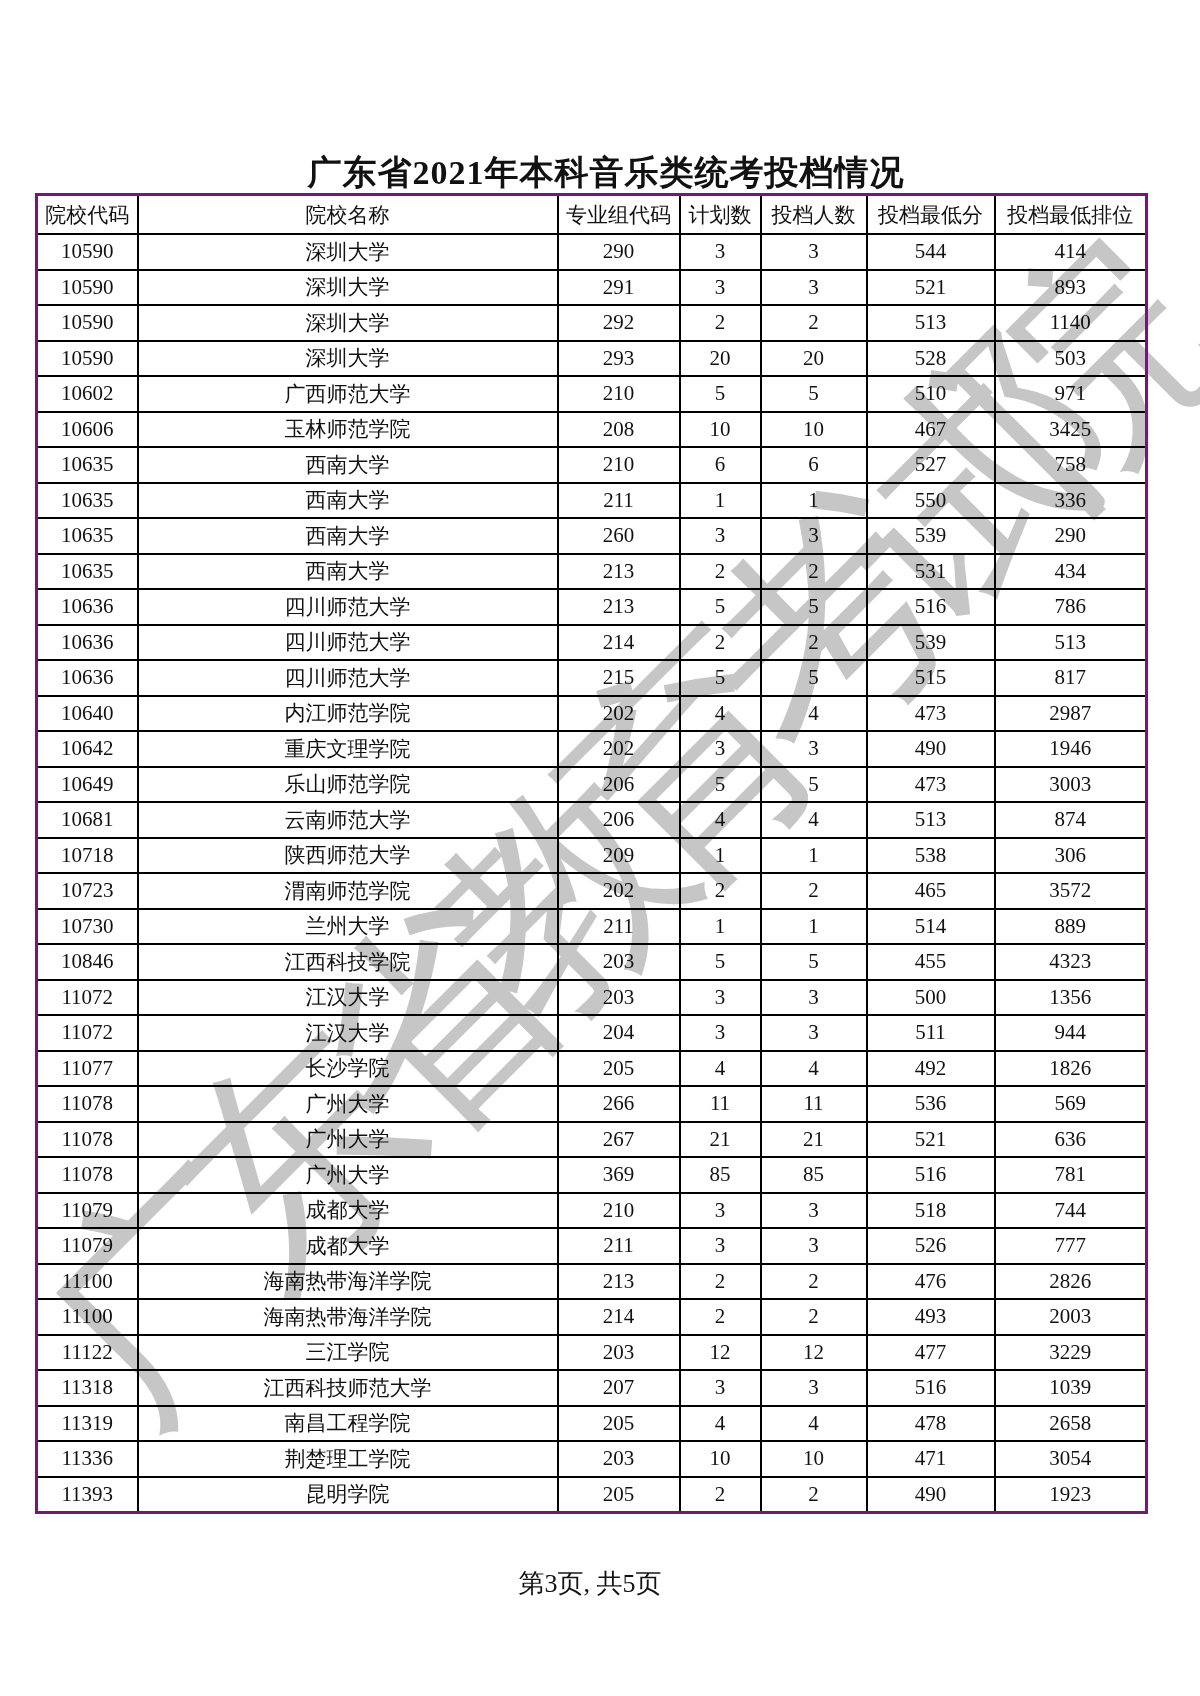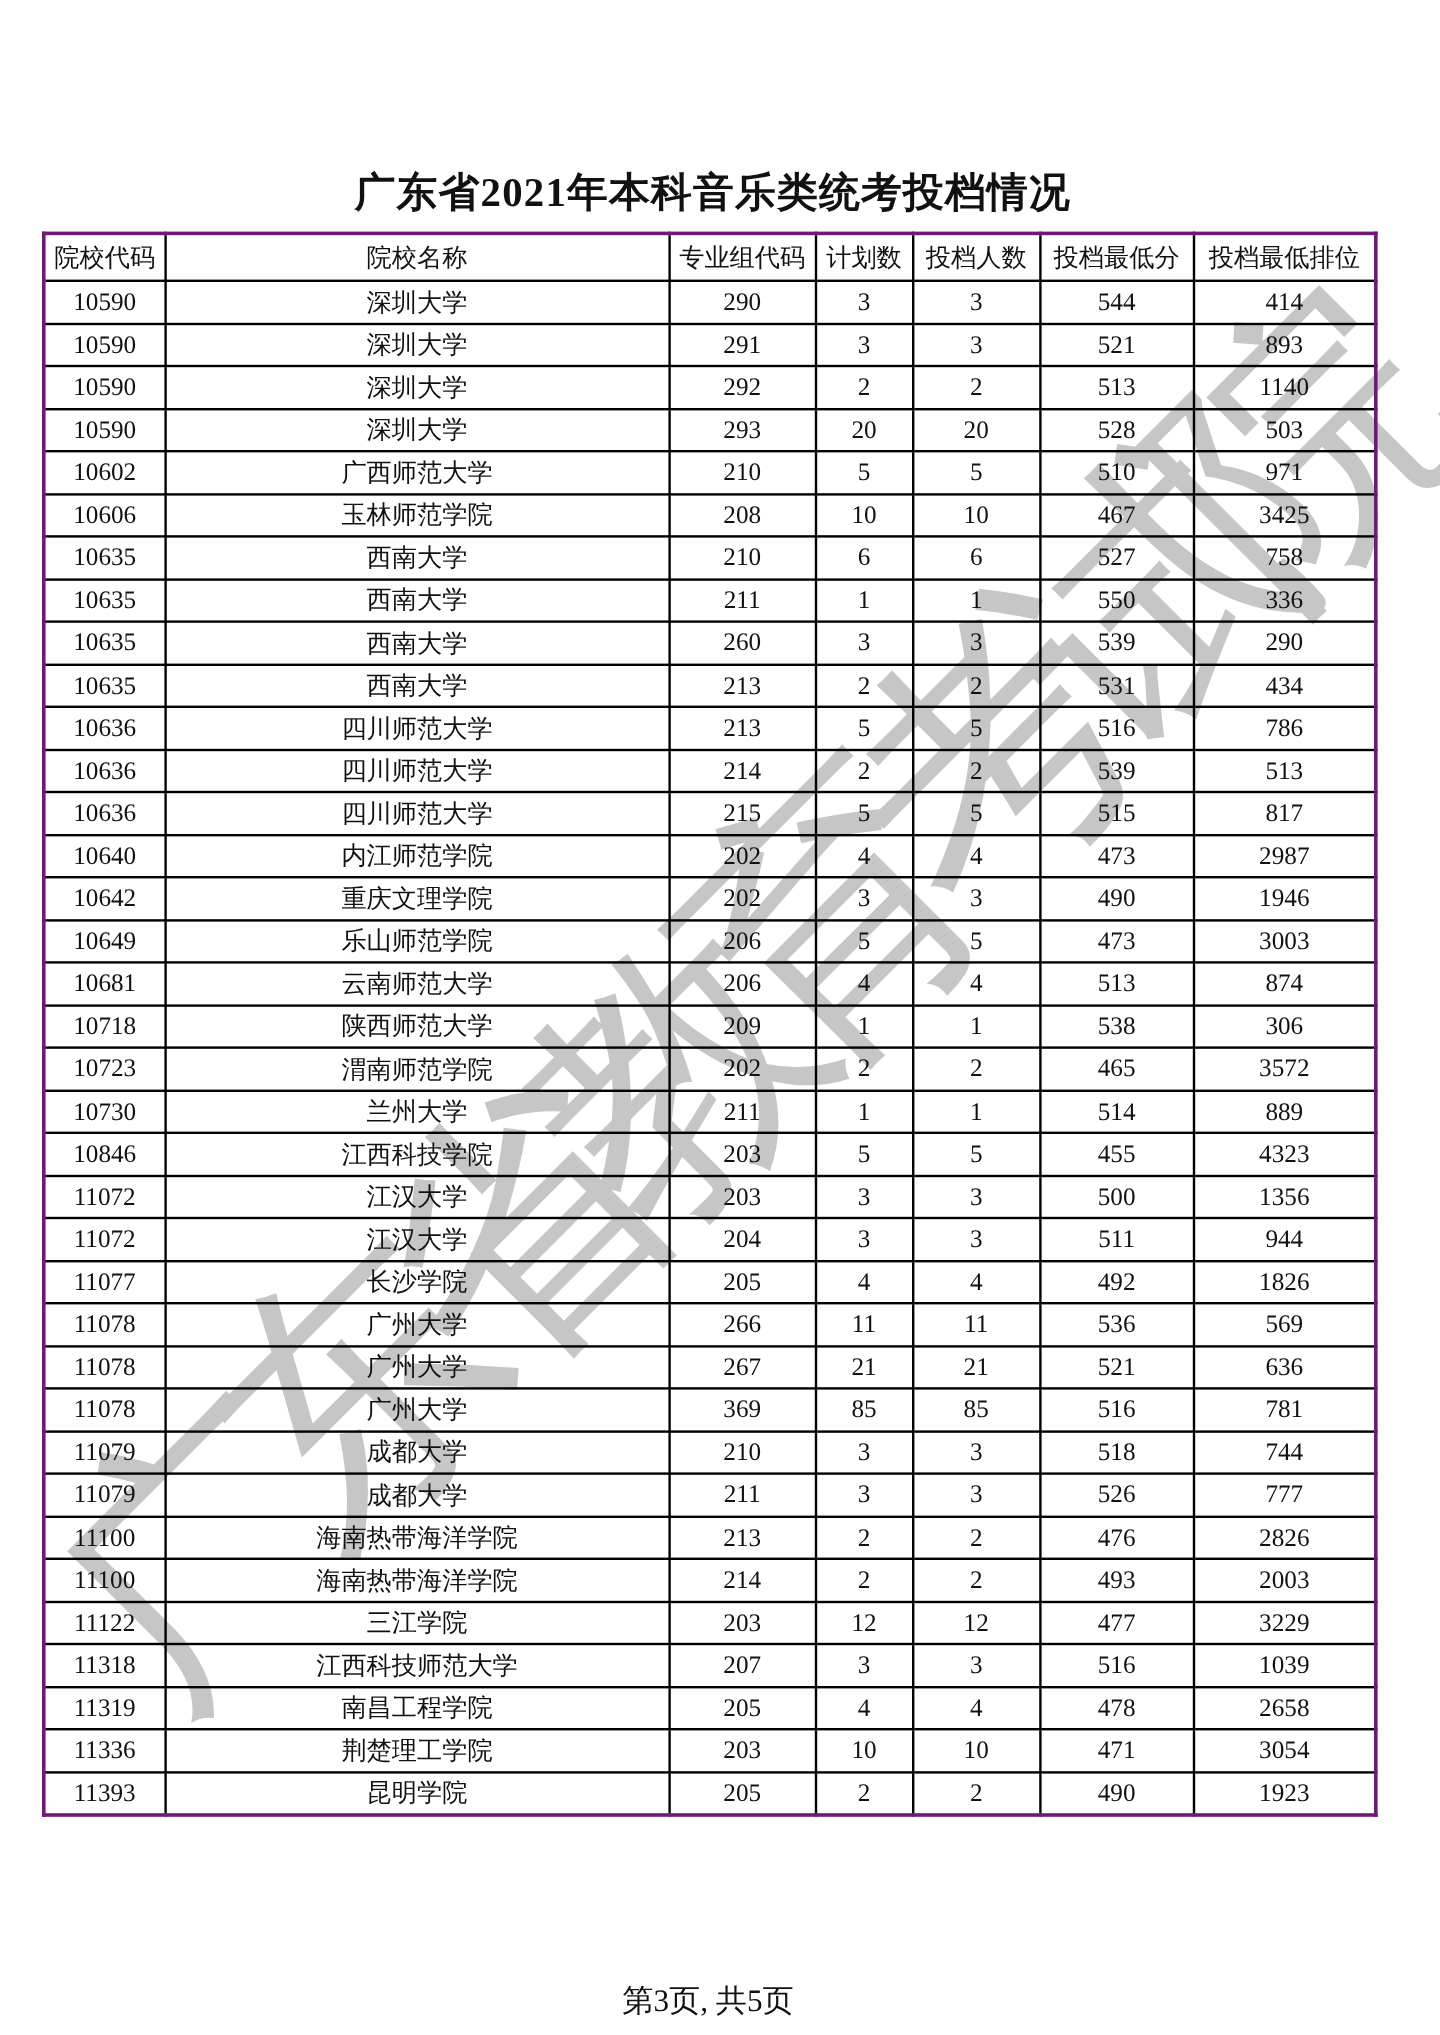--- a/index.html
+++ b/index.html
@@ -24,21 +24,21 @@
     color:#c6c6c6;
     z-index:0;
     font-family:"Liberation Serif","DejaVu Serif",serif;
     user-select:none;
   }
   .title {
     position:absolute;
     left:35px;
     top:134px;
     width:1110px;
-    margin:4px;
+    margin:16px;
     text-align:center;
     font-size:34px;
     font-weight:bold;
     letter-spacing:1px;
     z-index:2;
   }
   table.grid {
     position:absolute;
     left:35px;
     top:193px;
@@ -58,21 +58,21 @@
     background:transparent;
     overflow:hidden;
     white-space:nowrap;
   }
   table.grid { border:3px solid #701a75; }
   table.grid th { height:37px; }
   table.grid td { height:33.5px; }
   .footer {
     position:absolute;
     left:35px;
-    top:1650px;
+    top:1566px;
     width:1110px;
     text-align:center;
     font-size:26px;
     z-index:2;
   }
 </style>
 </head>
 <body>
 
 <div class="page">

